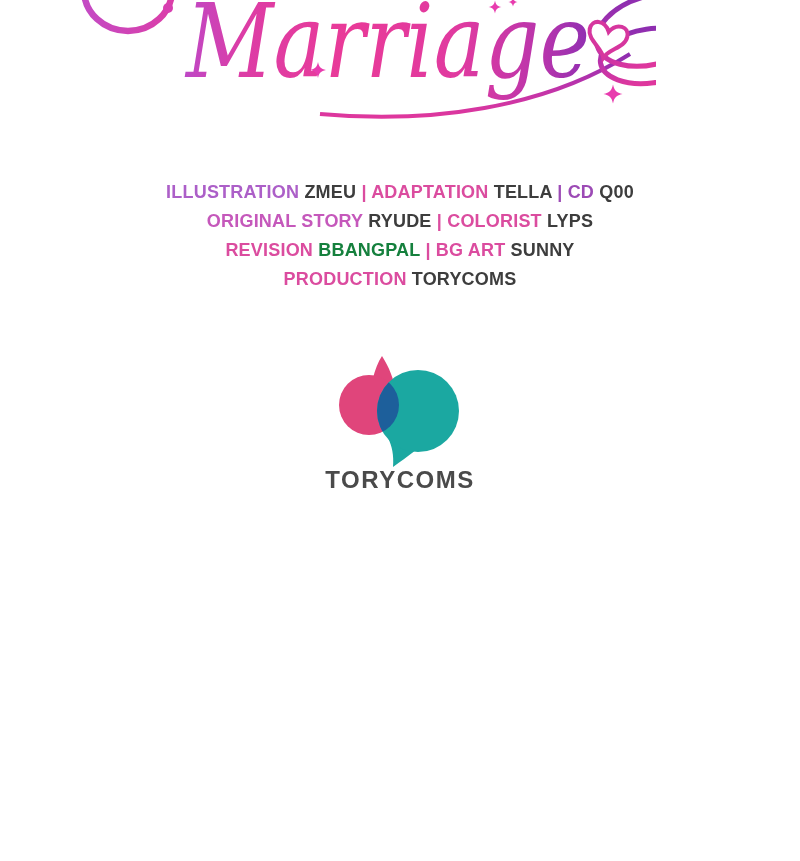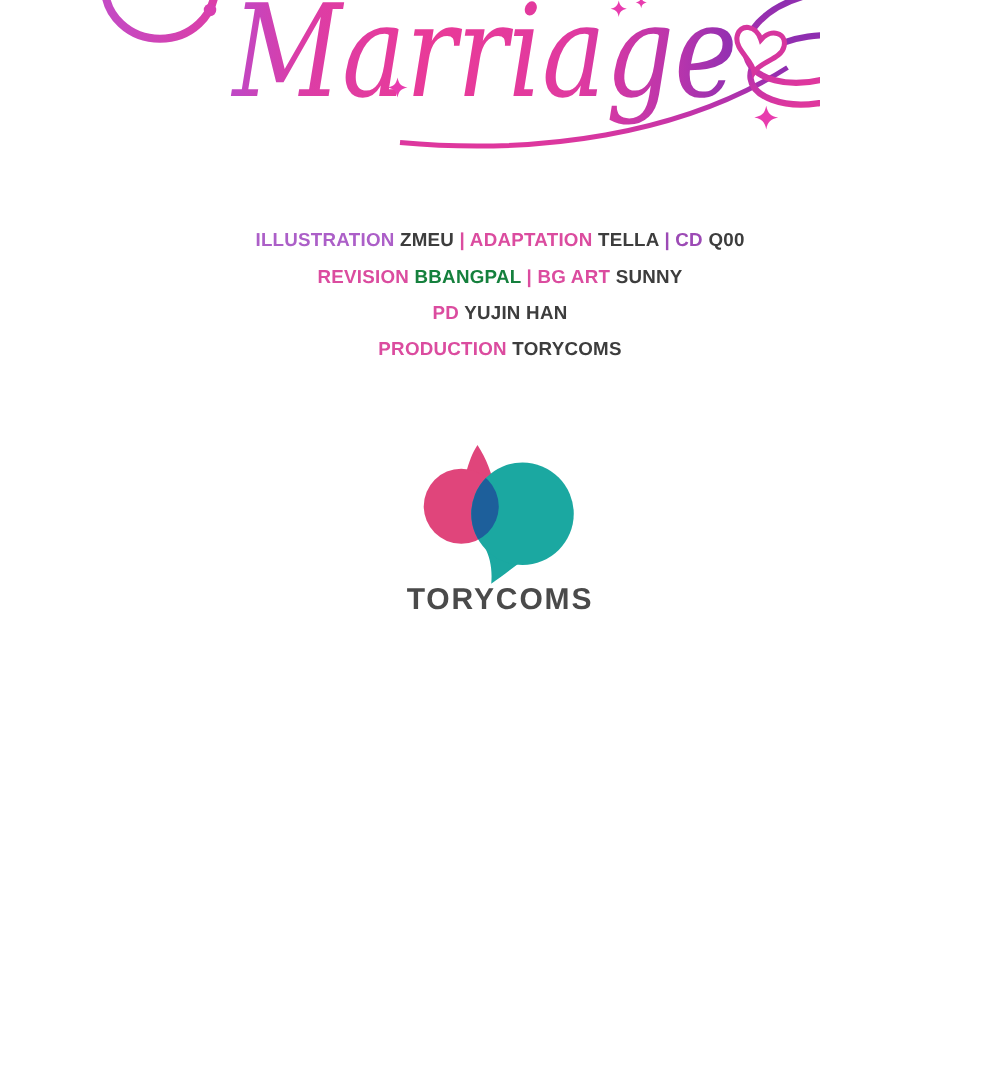--- a/index.html
+++ b/index.html
@@ -8,21 +8,21 @@
     background: #ffffff;
     overflow: hidden;
     font-family: "Liberation Sans", sans-serif;
   }
   .title-wrap { width: 656px; height: 120px; overflow: hidden; }
   .title-wrap svg { display: block; }
 
   .credits {
     margin-top: 58px;
     text-align: center;
-    font-size: 15px;
+    font-size: 18px;
     font-weight: 600;
     letter-spacing: 0.2px;
   }
   .credit-line { line-height: 29px; }
 
   .copyright { margin-top: 40px; text-align: center; }
   .copy-line { line-height: 21px; }
   .copy-line span {
     display: inline-block;
     transform: scaleX(0.9);
@@ -87,22 +87,22 @@
 
       <path d="M0,-10 C1.3,-3.6 3.6,-1.3 10,0 C3.6,1.3 1.3,3.6 0,10 C-1.3,3.6 -3.6,1.3 -10,0 C-3.6,-1.3 -1.3,-3.6 0,-10 Z" transform="translate(318,70) scale(0.8)" fill="#E83CAE"></path>
       <path d="M0,-10 C1.3,-3.6 3.6,-1.3 10,0 C3.6,1.3 1.3,3.6 0,10 C-1.3,3.6 -3.6,1.3 -10,0 C-3.6,-1.3 -1.3,-3.6 0,-10 Z" transform="translate(495,7) scale(0.65)" fill="#E83CAE"></path>
       <path d="M0,-10 C1.3,-3.6 3.6,-1.3 10,0 C3.6,1.3 1.3,3.6 0,10 C-1.3,3.6 -3.6,1.3 -10,0 C-3.6,-1.3 -1.3,-3.6 0,-10 Z" transform="translate(513,2) scale(0.45)" fill="#E83CAE"></path>
       <path d="M0,-10 C1.3,-3.6 3.6,-1.3 10,0 C3.6,1.3 1.3,3.6 0,10 C-1.3,3.6 -3.6,1.3 -10,0 C-3.6,-1.3 -1.3,-3.6 0,-10 Z" transform="translate(613,94) scale(0.95)" fill="#E83CAE"></path>
     </svg>
   </div>
 
   <div class="credits">
     <div class="credit-line"><span style="color: rgb(172, 95, 200);">ILLUSTRATION </span><span style="color: rgb(61, 61, 61);">ZMEU </span><span style="color: rgb(219, 76, 159);">| </span><span style="color: rgb(219, 76, 159);">ADAPTATION </span><span style="color: rgb(61, 61, 61);">TELLA </span><span style="color: rgb(156, 74, 181);">| </span><span style="color: rgb(156, 74, 181);">CD </span><span style="color: rgb(61, 61, 61);">Q00</span></div>
+    <div class="credit-line"><span style="color: rgb(197, 88, 187);">ORIGINAL STORY </span><span style="color: rgb(61, 61, 61);">RYUDE </span><span style="color: rgb(219, 76, 159);">| </span><span style="color: rgb(219, 76, 159);">COLORIST </span><span style="color: rgb(61, 61, 61);">LYPS</span></div>
     <div class="credit-line"><span style="color: rgb(219, 76, 159); text-align: right;">REVISION </span><span style="color: #15803d;">BBANGPAL </span><span style="color: rgb(219, 76, 159);">| </span><span style="color: rgb(219, 76, 159);">BG ART </span><span style="color: rgb(61, 61, 61);">SUNNY</span></div>
-    <div class="credit-line"><span style="color: rgb(219, 76, 159);">PD </span><span style="color: rgb(61, 61, 61);">YUJIN HAN</span></div>
     <div class="credit-line"><span style="color: rgb(219, 76, 159);">PRODUCTION </span><span style="color: rgb(61, 61, 61);">TORYCOMS</span></div>
   </div>
 
 
   <div class="publisher">
     <svg width="132" height="114" viewBox="0 0 132 114">
       <defs>
         <clipPath id="lensClip">
             <circle cx="35" cy="51" r="30"></circle>
           </clipPath>

